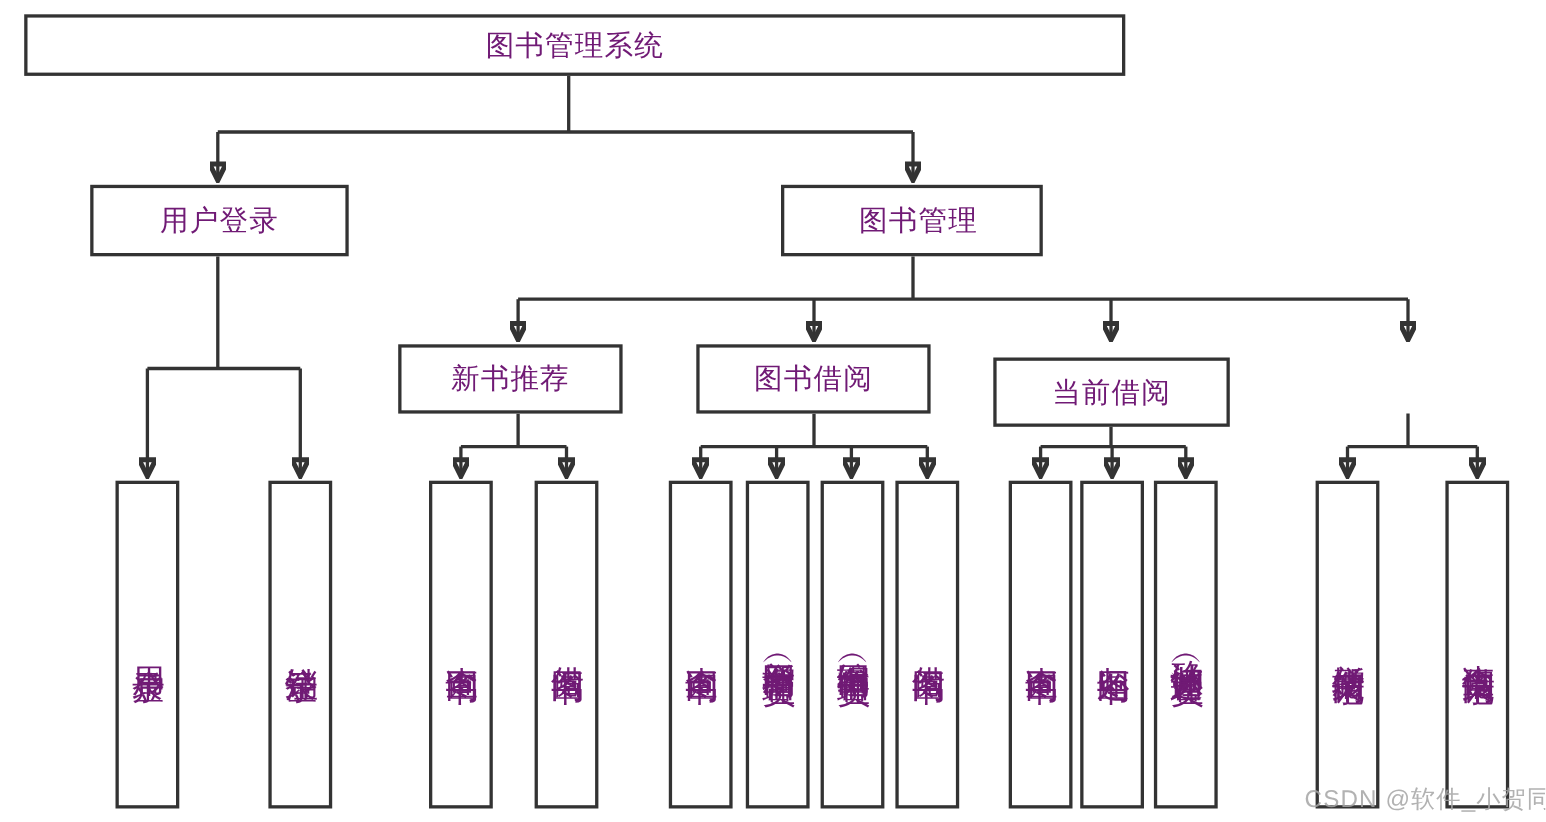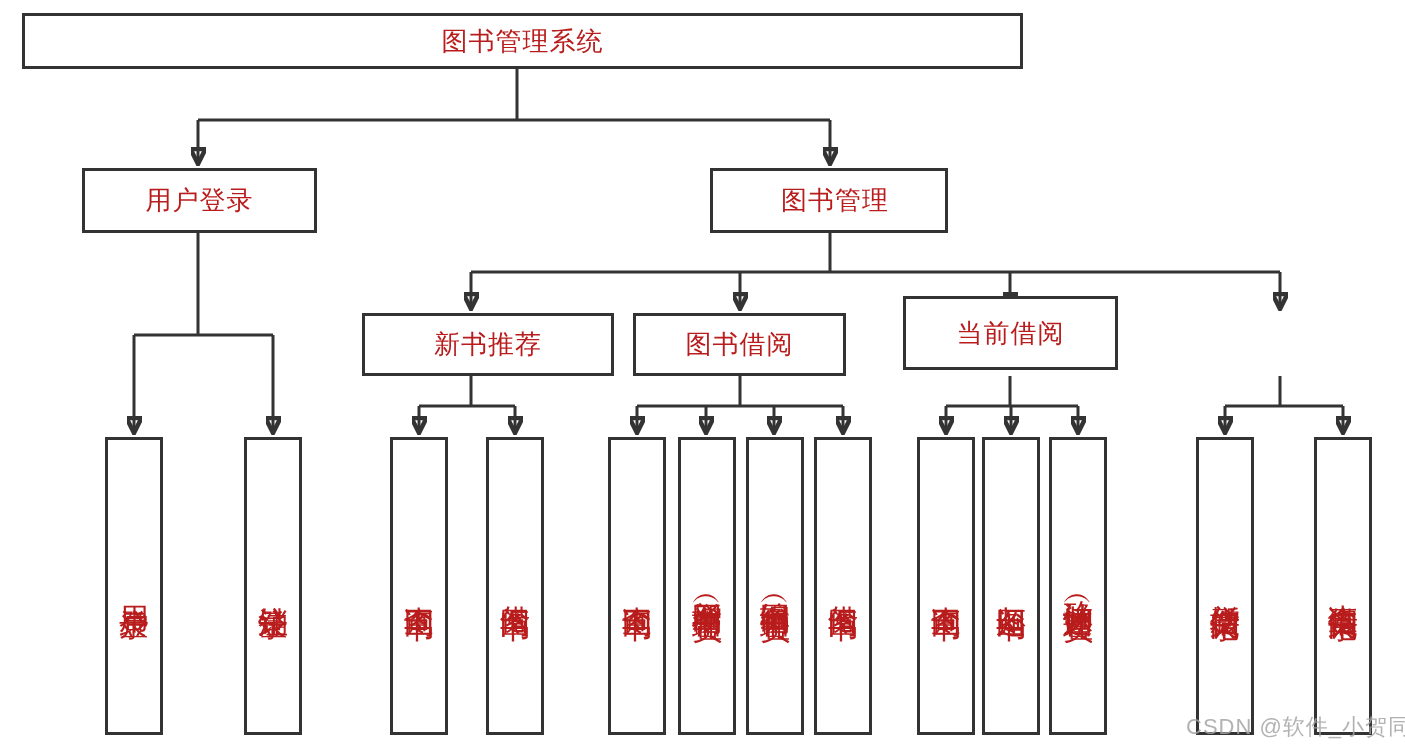--- a/index.html
+++ b/index.html
@@ -22,42 +22,42 @@
     pointer-events: none;
   }
   .node {
     position: absolute;
     box-sizing: border-box;
     border: 3px solid #333333;
     background: #ffffff;
     display: flex;
     align-items: center;
     justify-content: center;
-    color: #b91c1c;
+    color: #701a75;
   }
   .h-label {
     font-size: 26px;
     letter-spacing: 1px;
     white-space: nowrap;
   }
   .leaf .v-label {
     writing-mode: vertical-rl;
     text-orientation: mixed;
     font-size: 30px;
     line-height: 1;
     letter-spacing: 2px;
     white-space: nowrap;
   }
   
   .box-root        { left: 22px;   top: 13px;  width: 1001px; height: 56px; }
   .box-user-login  { left: 82px;   top: 168px; width: 235px;  height: 65px; }
   .box-book-mgmt   { left: 710px;  top: 168px; width: 238px;  height: 65px; padding-left: 12px; }
-  .box-new-book    { left: 362px;  top: 313px; width: 252px;  height: 63px; text-align: center; }
+  .box-new-book    { left: 362px;  top: 313px; width: 204px;  height: 63px; text-align: center; }
   .box-borrowing   { left: 633px;  top: 313px; width: 213px;  height: 63px; }
-  .box-current     { left: 903px;  top: 296px; width: 215px;  height: 74px; }
+  .box-current     { left: 903px;  top: 325px; width: 215px;  height: 63px; }
   .box-records     { left: 1173px; top: 313px; width: 214px;  height: 63px; }
   .leaf { top: 437px; height: 298px; width: 58px; }
   .leaf-a1 { left: 105px; }
   .leaf-a2 { left: 244px; }
   .leaf-b1 { left: 390px; }
   .leaf-b2 { left: 486px; }
   .leaf-c1 { left: 608px; }
   .leaf-c2 { left: 678px; }
   .leaf-c3 { left: 746px; }
   .leaf-c4 { left: 814px; }

